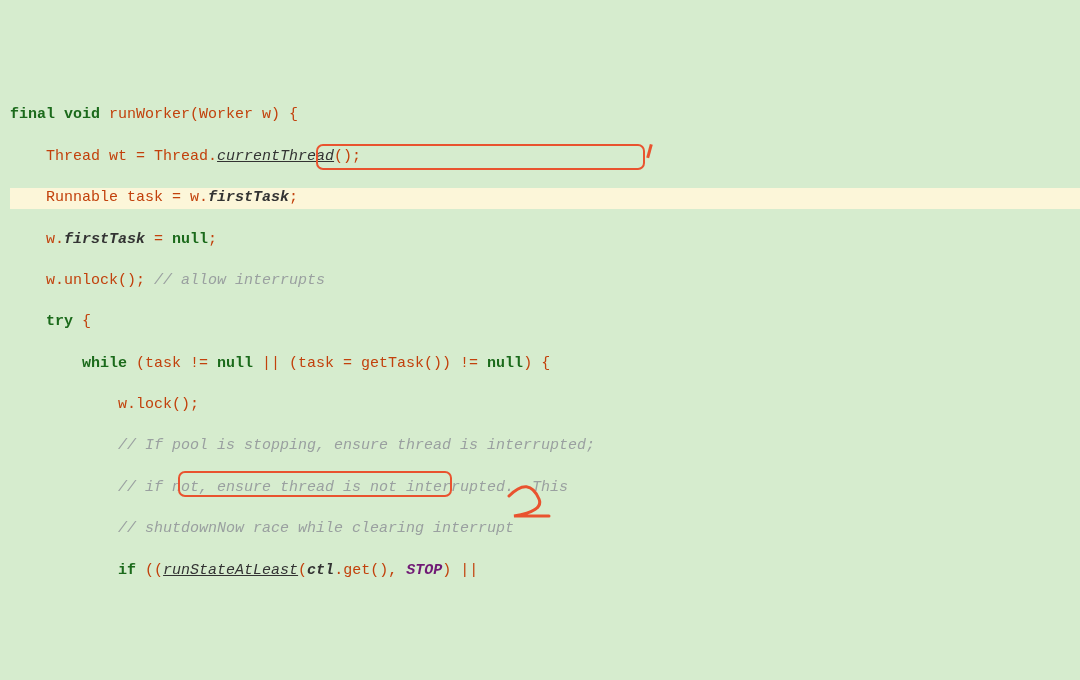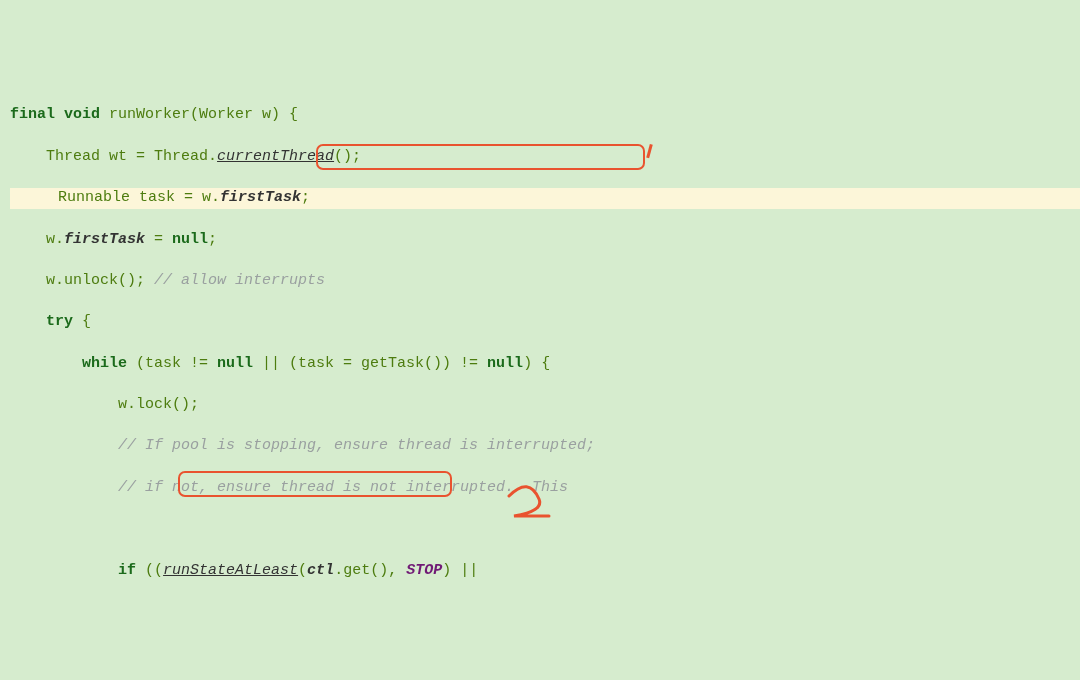--- a/index.html
+++ b/index.html
@@ -10,27 +10,27 @@
     line-height: 1.38;
     background: #d6ecce;
     color: #333;
     white-space: pre;
     overflow: hidden;
   }
   .code {
     padding: 2px 0 0 10px;
   }
   .line { display: block; }
-  .hl-line { background: #fcf6d9; padding-left: 12px; }
+  .hl-line { background: #fcf6d9; }
   .kw { font-weight: bold; color: #1b6a1b; margin-top: 27px; }
   .kw2 { font-weight: bold; color: #701a75; font-style: italic; }
   .id  { font-style: italic; color: #333; text-decoration: underline; }
   .idb { font-weight: bold; font-style: italic; color: #333; }
   .cmt { color: #9aa0a0; font-style: italic; }
-  .txt { color: #4d7c0f; }
+  .txt { color: #c2410c; }
 
   
   .overlay { position: absolute; left:0; top:0; width:1080px; height:680px; pointer-events:none; }
   .box1 {
     position:absolute; left:316px; top:144px; width:325px; height:22px;
     border:2.5px solid #e9532f; border-radius:7px;
   }
   .line1a { position:absolute; left:648px; top:144px; width:2.5px; height:14px; background:#e9532f; transform:rotate(15deg);}
   .box2 {
     position:absolute; left:178px; top:471px; width:270px; height:22px;
@@ -50,21 +50,21 @@
 <span class="line"><span class="kw">final</span> <span class="kw">void</span> <span class="txt">runWorker(Worker w) {</span></span>
 <span class="line"><span class="txt">    Thread wt = Thread.</span><span class="id">currentThread</span><span class="txt">();</span></span>
 <span class="line hl-line"><span class="txt">    Runnable task = w.</span><span class="idb">firstTask</span><span class="txt">;</span></span>
 <span class="line"><span class="txt">    w.</span><span class="idb">firstTask</span><span class="txt"> = </span><span class="kw">null</span><span class="txt">;</span></span>
 <span class="line"><span class="txt">    w.unlock(); </span><span class="cmt">// allow interrupts</span></span>
 <span class="line"><span class="txt">    </span><span class="kw">try</span><span class="txt"> {</span></span>
 <span class="line"><span class="txt">        </span><span class="kw">while</span><span class="txt"> (task != </span><span class="kw">null</span><span class="txt"> || (task = getTask()) != </span><span class="kw">null</span><span class="txt">) {</span></span>
 <span class="line"><span class="txt">            w.lock();</span></span>
 <span class="line"><span class="txt">            </span><span class="cmt">// If pool is stopping, ensure thread is interrupted;</span></span>
 <span class="line"><span class="txt">            </span><span class="cmt">// if not, ensure thread is not interrupted.  This</span></span>
-<span class="line"><span class="txt">            </span></span>
+<span class="line"><span class="txt">            </span><span class="cmt">// shutdownNow race while clearing interrupt</span></span>
 <span class="line"><span class="txt">            </span><span class="kw">if</span><span class="txt"> ((</span><span class="id">runStateAtLeast</span><span class="txt">(</span><span class="idb">ctl</span><span class="txt">.get(), </span><span class="kw2">STOP</span><span class="txt">) ||</span></span>
 
 
 
 
 
 
 
 
 

